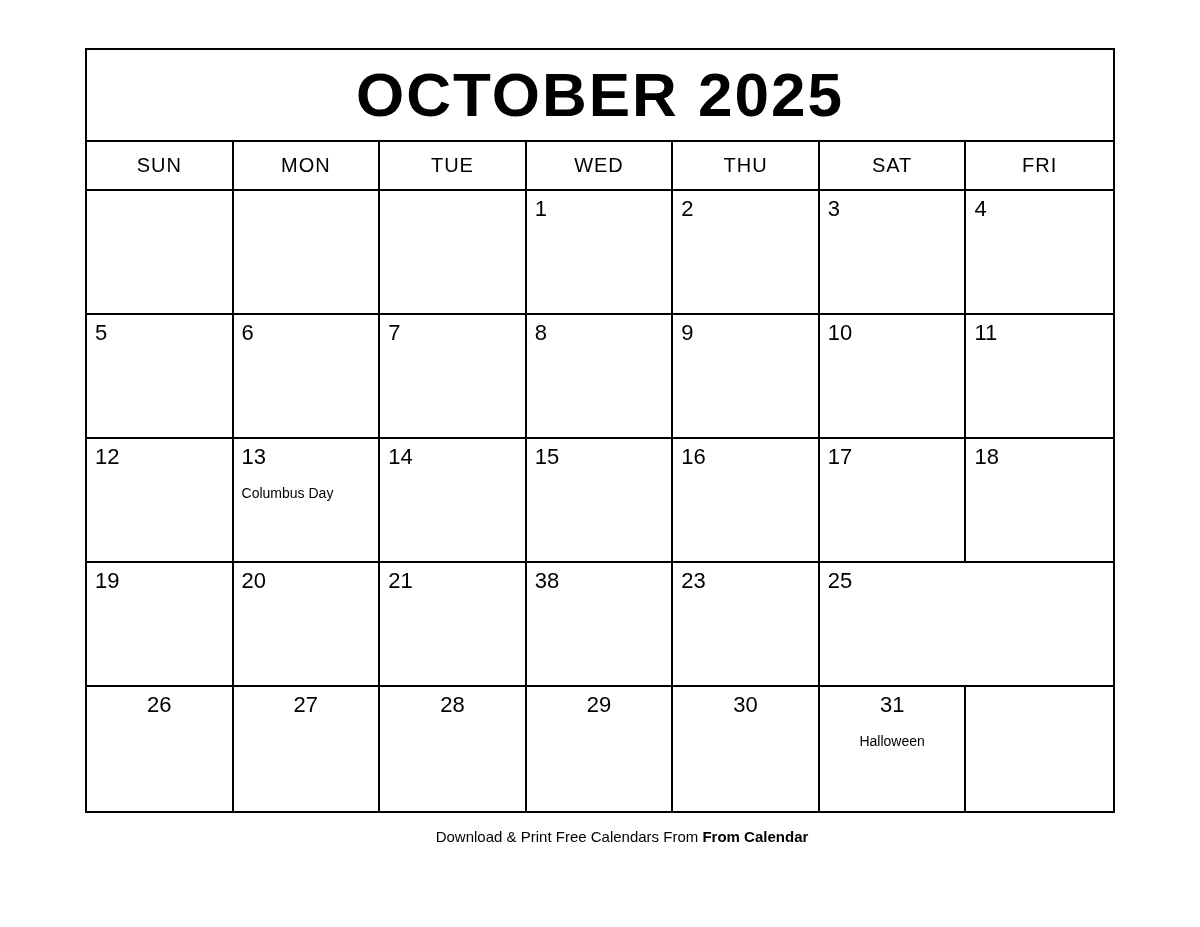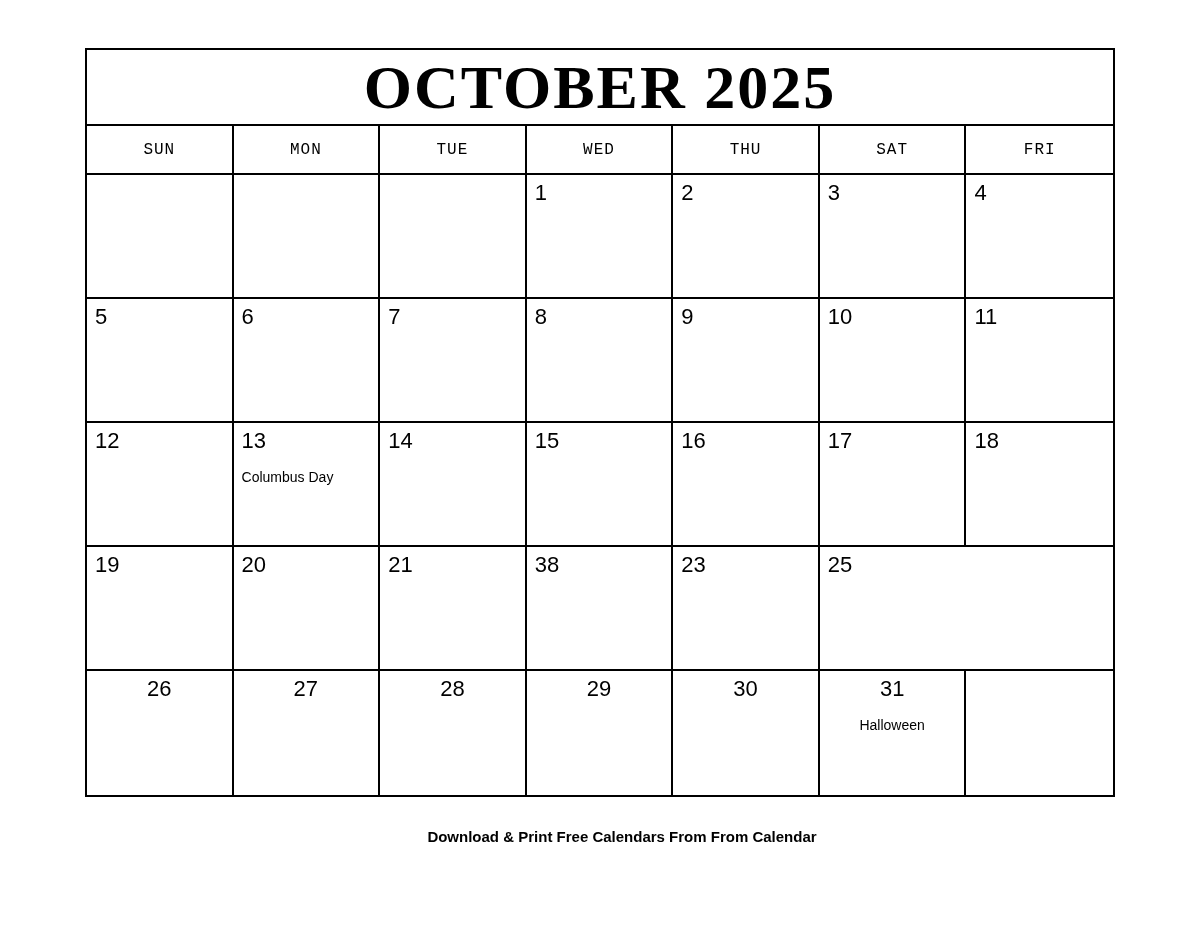--- a/index.html
+++ b/index.html
@@ -26,27 +26,26 @@
     position: absolute;
     left: 85px;
     top: 48px;
     width: 1030px;
     border: 2px solid #000000;
     box-sizing: border-box;
     background: #ffffff;
   }
 
   .title-bar {
-    height: 76px;
+    height: 92px;
     border-bottom: 2px solid #000000;
     display: flex;
     align-items: center;
     justify-content: center;
     box-sizing: border-box;
-    font-family: Liberation Serif, serif;
   }
   .title-text {
     font-size: 62px;
     font-weight: bold;
     letter-spacing: 2px;
     line-height: 1;
     white-space: nowrap;
   }
 
   .weekday-row {
@@ -54,24 +53,23 @@
     grid-template-columns: repeat(7, 1fr);
     height: 49px;
     border-bottom: 2px solid #000000;
     box-sizing: border-box;
   }
   .weekday-cell {
     display: flex;
     align-items: center;
     justify-content: center;
     border-right: 2px solid #000000;
-    font-size: 16px;
+    font-size: 20px;
     letter-spacing: 1px;
     box-sizing: border-box;
-    font-family: Liberation Mono, monospace;
   }
   .weekday-cell:last-child {
     border-right: none;
   }
 
   .weeks {
     display: block;
   }
   .week-row {
     display: grid;
@@ -113,21 +111,21 @@
     right: 0;
     top: 828px;
     text-align: center;
     font-size: 15px;
     font-weight: bold;
   }
   .footer .brand {
     font-weight: bold;
   }
   .footer .lead {
-    font-weight: bold;
+    font-weight: normal;
     margin-left: 44px;
   }
 </style>
 </head>
 <body>
 
 <div class="page">
 
   <div class="calendar">
 

